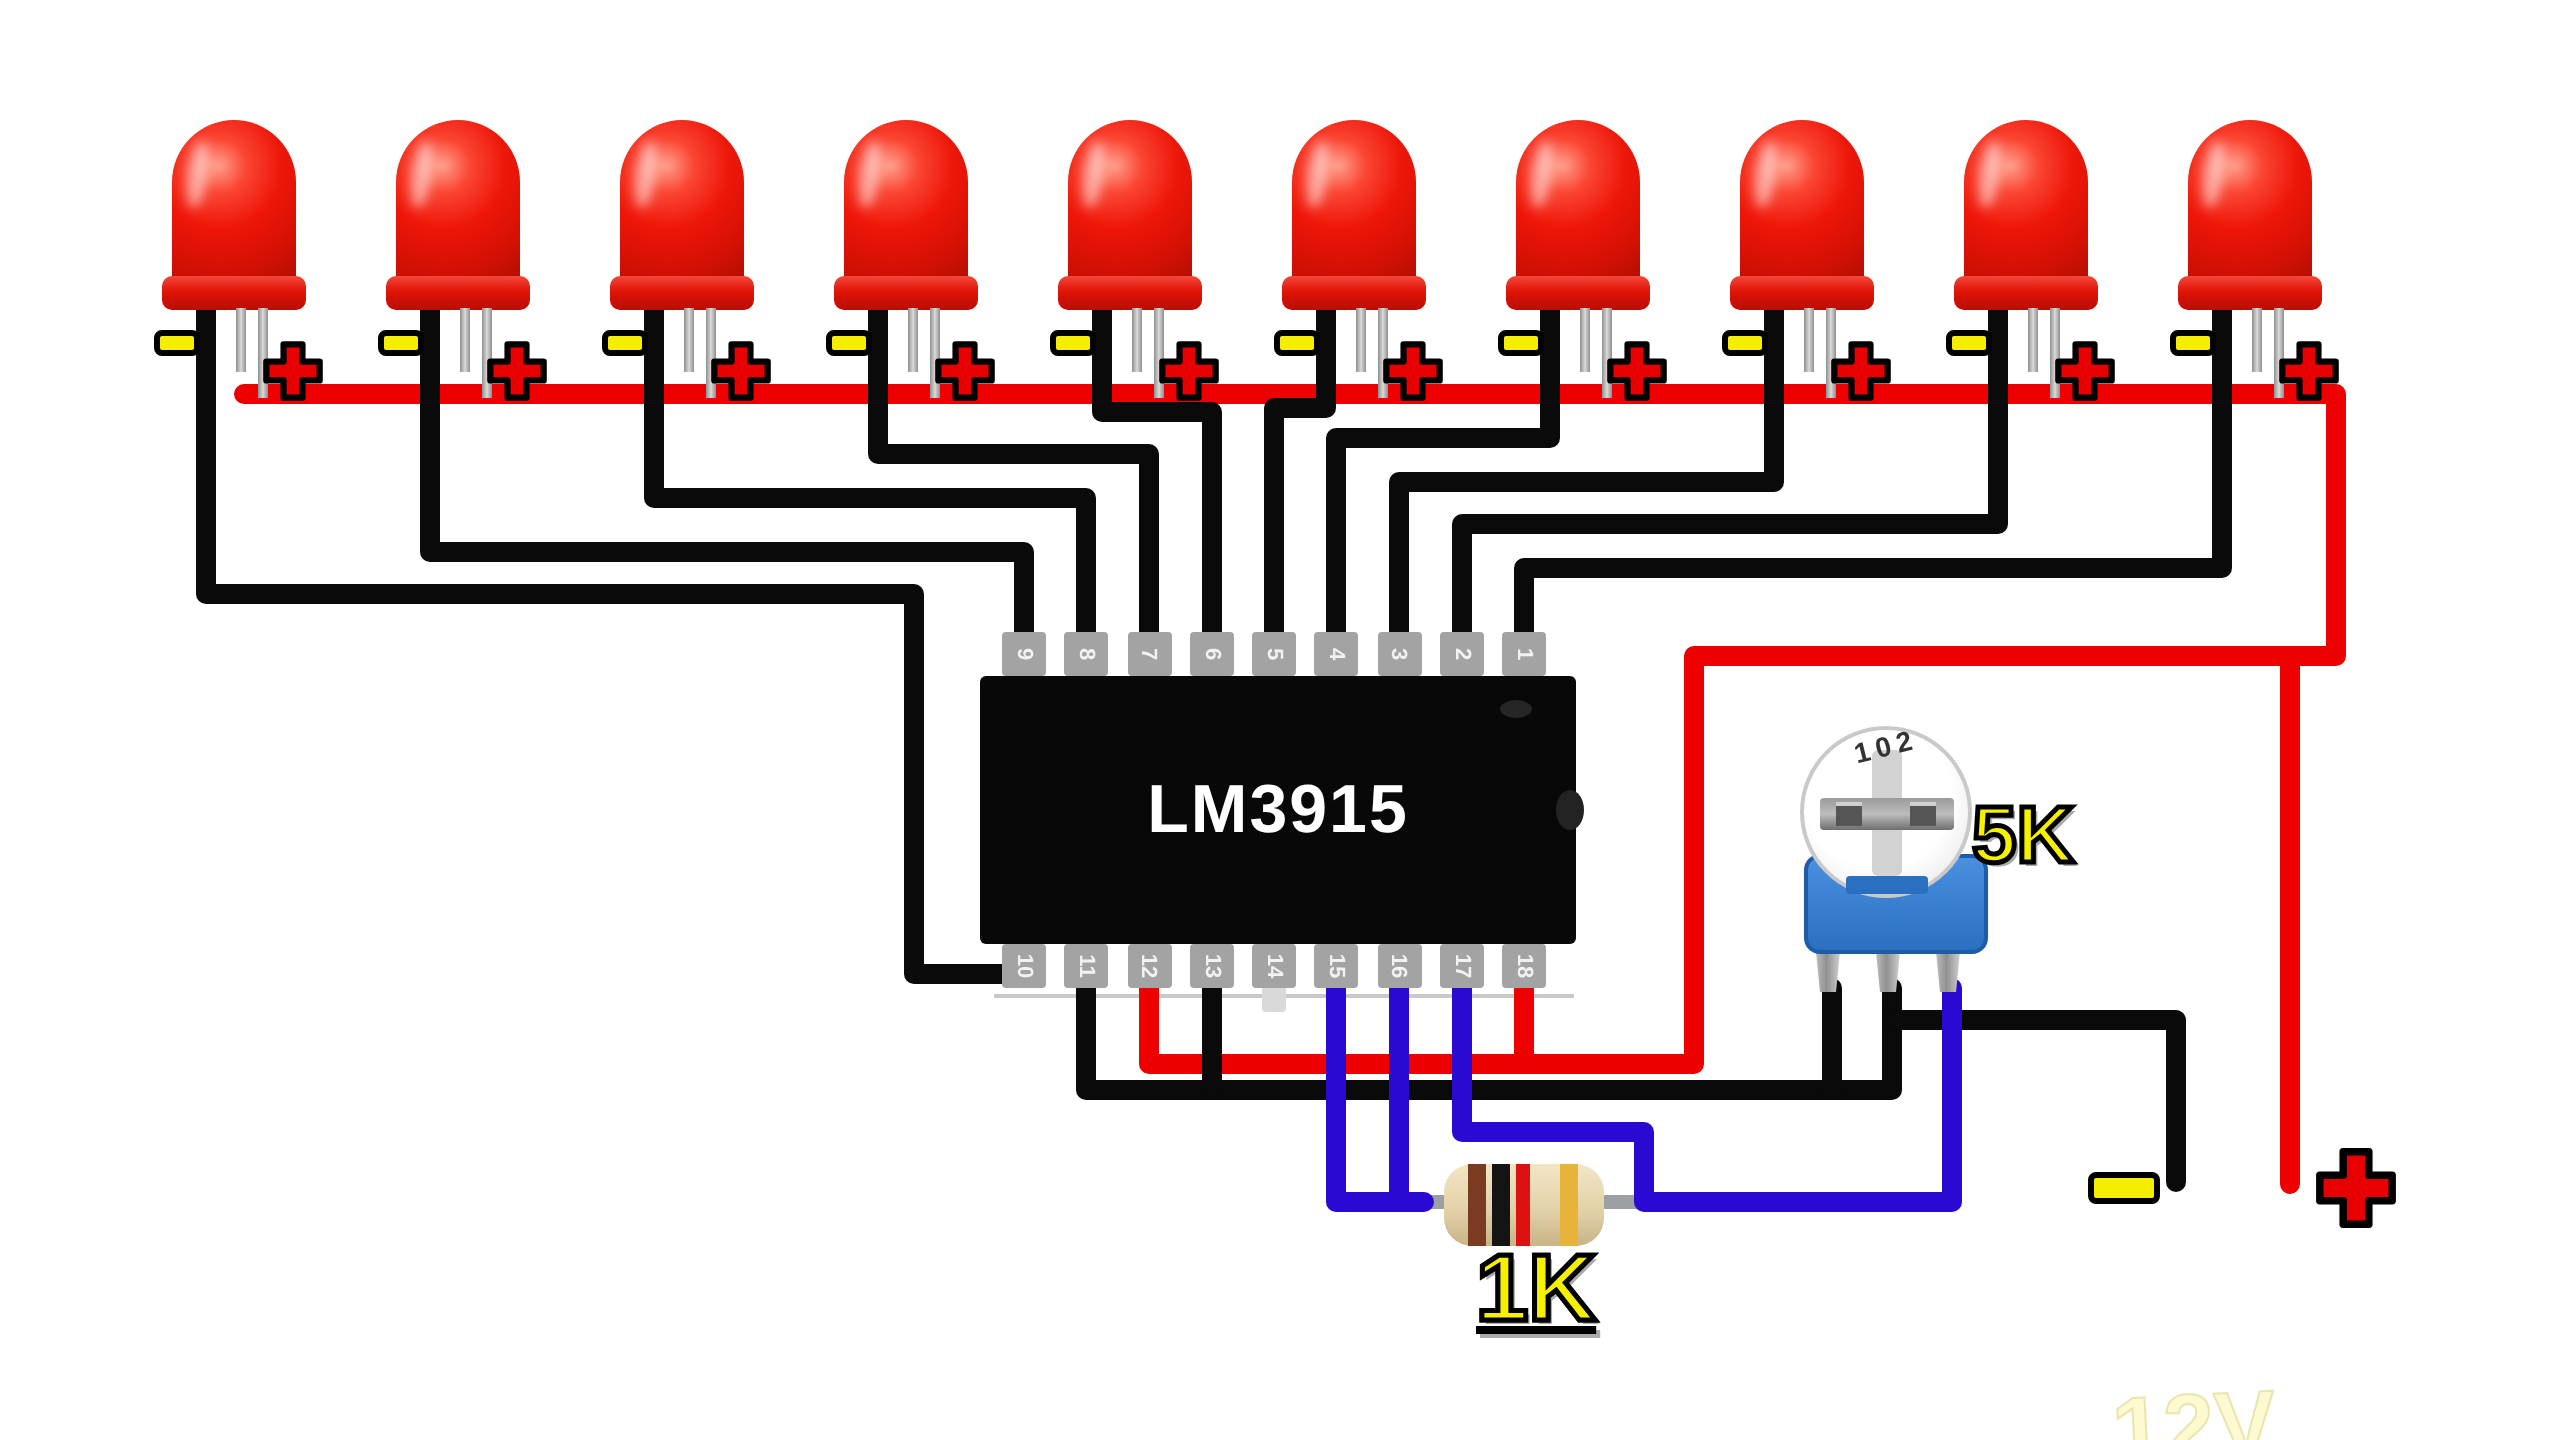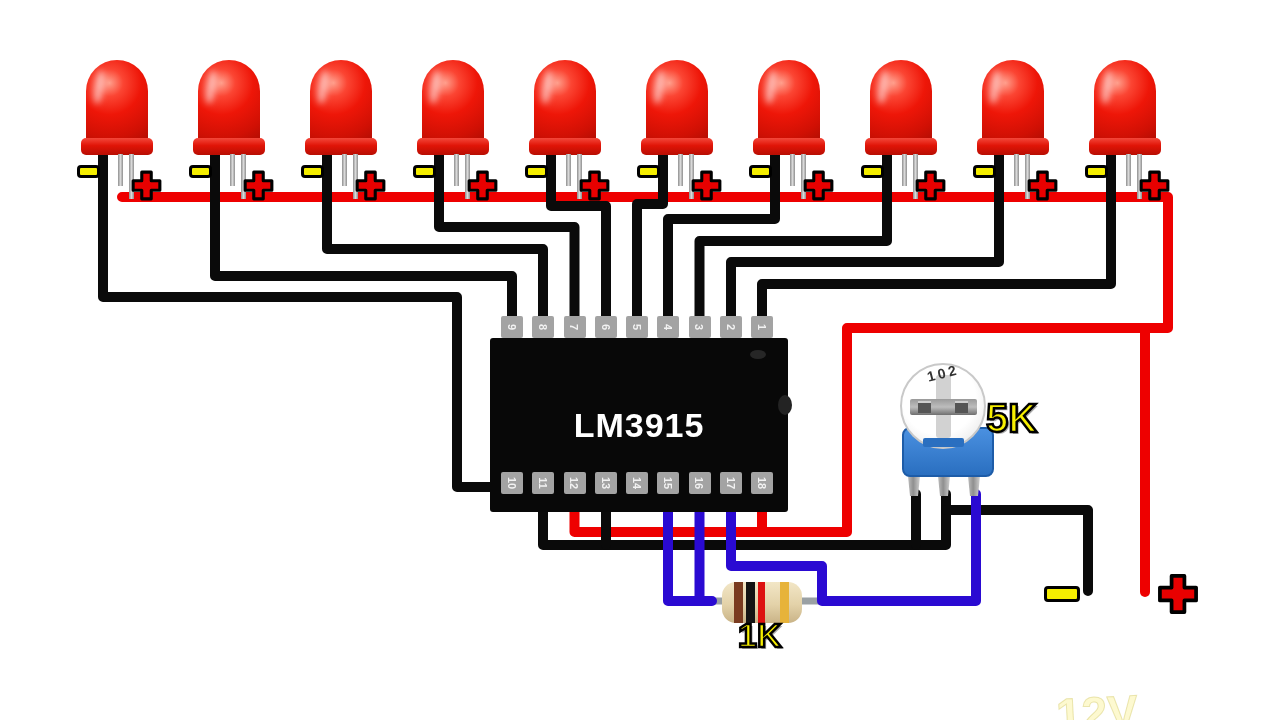--- a/index.html
+++ b/index.html
@@ -21,21 +21,21 @@
   .led .leg{position:absolute;width:5px;background:linear-gradient(90deg,#8f8f8f,#d9d9d9,#8f8f8f);}
   .led .leg.a{left:37px;top:94px;height:32px;}
   .led .leg.b{left:48px;top:94px;height:45px;}
   .minus-chip{position:absolute;width:17px;height:7px;background:#f5ee00;
     border:3px solid #000;border-radius:4px;}
   .led .minus-chip{left:-4px;top:105px;}
   .plus-sym{position:absolute;}
   .led .plus-sym{left:50px;top:110px;}
 
   
-  #ic{position:absolute;left:490px;top:338px;width:298px;height:174px;background:#080808;
+  #ic{position:absolute;left:490px;top:338px;width:298px;height:134px;background:#080808;
       border-radius:3px;z-index:2;}
   #ic .ic-label{position:absolute;left:0;top:0;width:100%;height:100%;display:flex;
       align-items:center;justify-content:center;color:#fff;font-size:34px;font-weight:bold;
       letter-spacing:1px;}
   #ic .notch{position:absolute;right:-4px;top:57px;width:14px;height:20px;background:#232323;
       border-radius:50%;}
   #ic .dot{position:absolute;right:22px;top:12px;width:16px;height:9px;background:#262626;
       border-radius:50%;}
   .pad{position:absolute;width:22px;height:22px;background:#a3a3a3;z-index:2;
       display:flex;align-items:center;justify-content:center;border-radius:2px;}
@@ -72,21 +72,21 @@
   #resistor .band{position:absolute;top:4px;height:41px;}
   #resistor .band.brown{left:38px;width:9px;background:#7a3b20;}
   #resistor .band.black{left:50px;width:9px;background:#141414;}
   #resistor .band.red{left:62px;width:7px;background:#dd1111;}
   #resistor .band.gold{left:84px;width:9px;background:#e7b33a;}
 
   
   .value-label{position:absolute;z-index:4;font-weight:bold;color:#f7ef00;
       -webkit-text-stroke:2.5px #000;text-shadow:2px 2px 0 #00000055;}
   #pot-value{left:986px;top:396px;font-size:40px;}
-  #res-value{left:738px;top:616px;font-size:34px;}
+  #res-value{left:738px;top:616px;font-size:47px;text-decoration:underline;}
   #neg-terminal{position:absolute;left:1044px;top:586px;width:30px;height:10px;z-index:3;}
   #pos-terminal{position:absolute;left:1157px;top:573px;z-index:3;}
   #watermark{position:absolute;left:1056px;top:686px;font-size:46px;font-weight:bold;
       color:rgba(250,242,150,.45);-webkit-text-stroke:1px rgba(205,195,90,.4);z-index:5;
       transform:rotate(-3deg);}
 </style>
 </head>
 <body>
 
 <div id="canvas">

